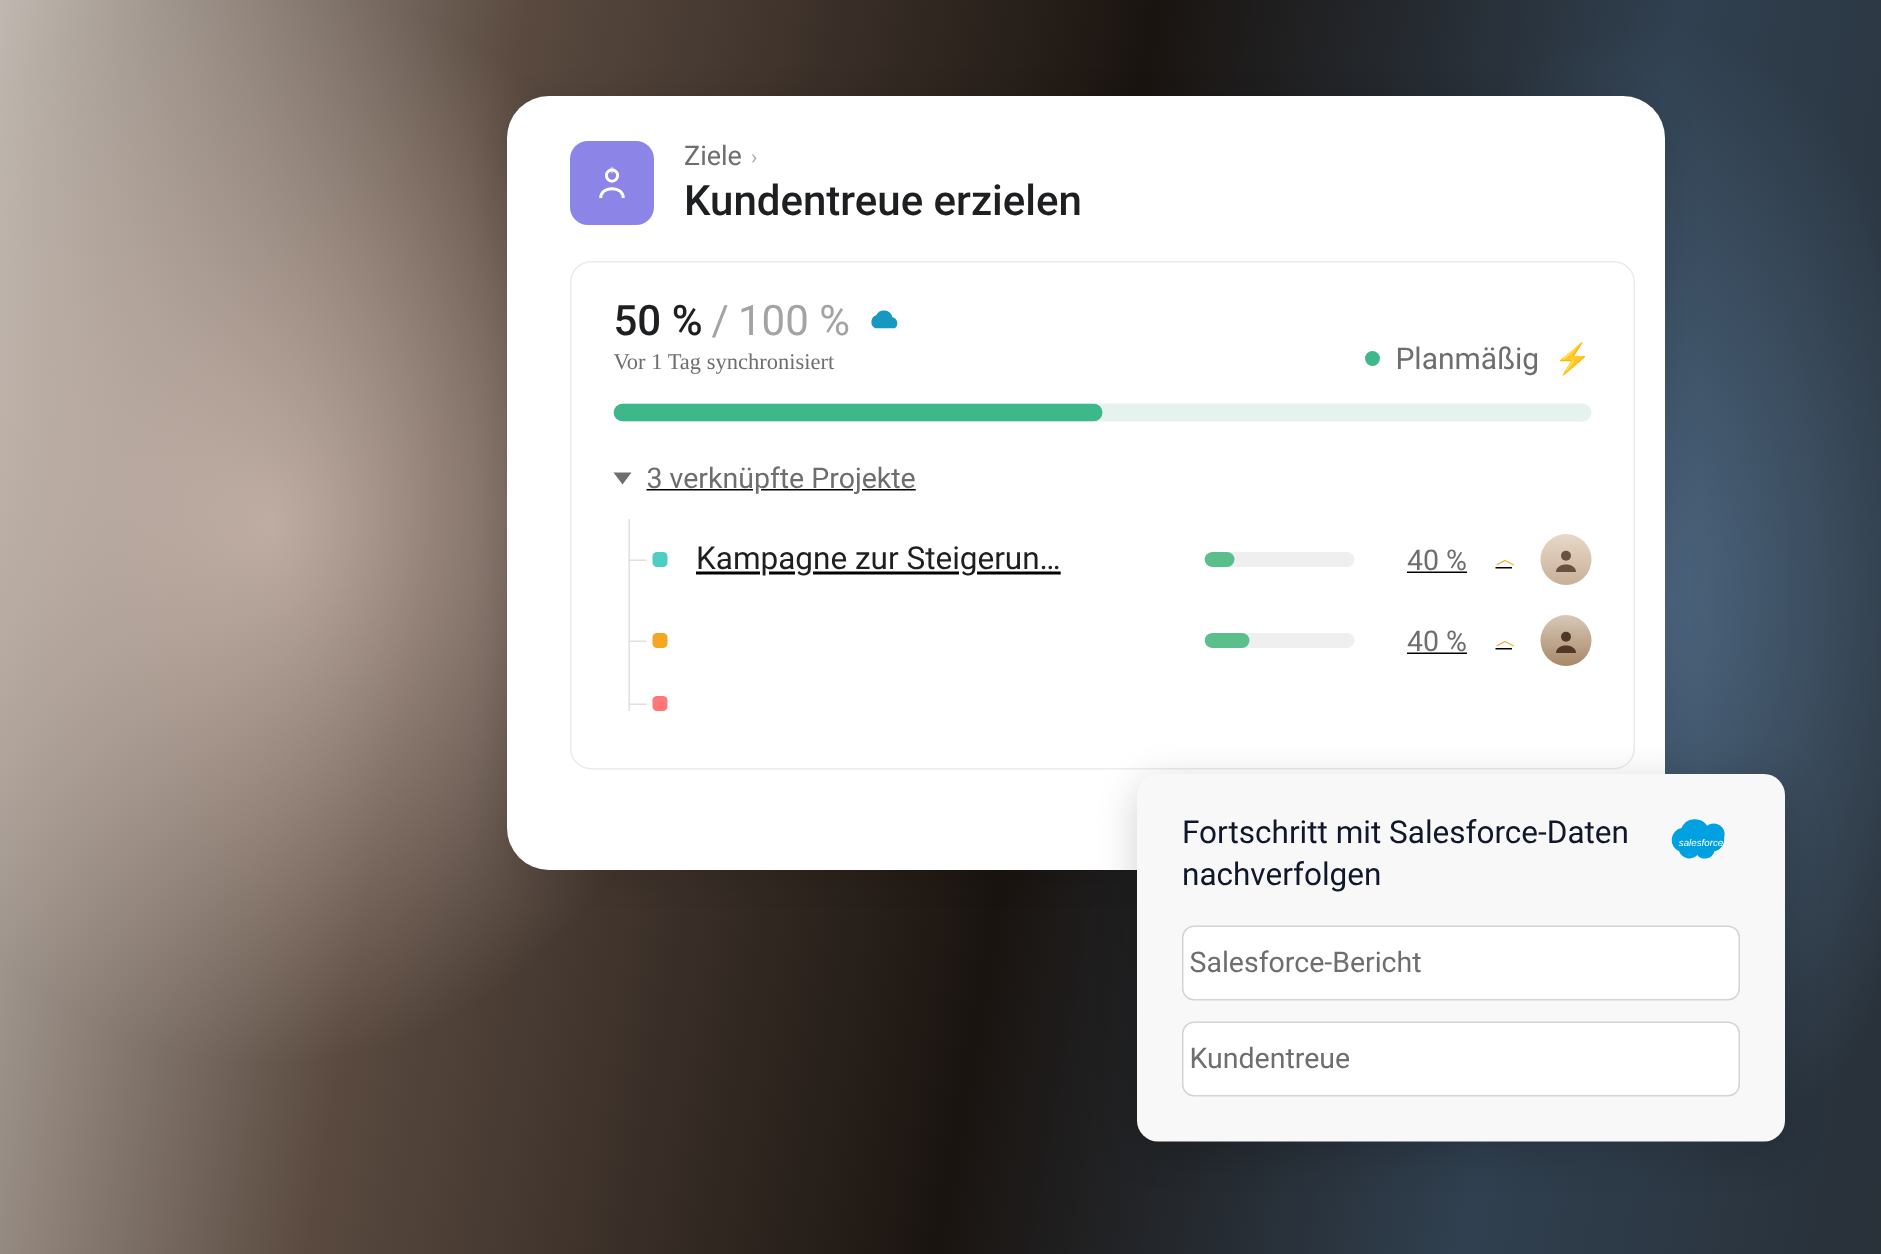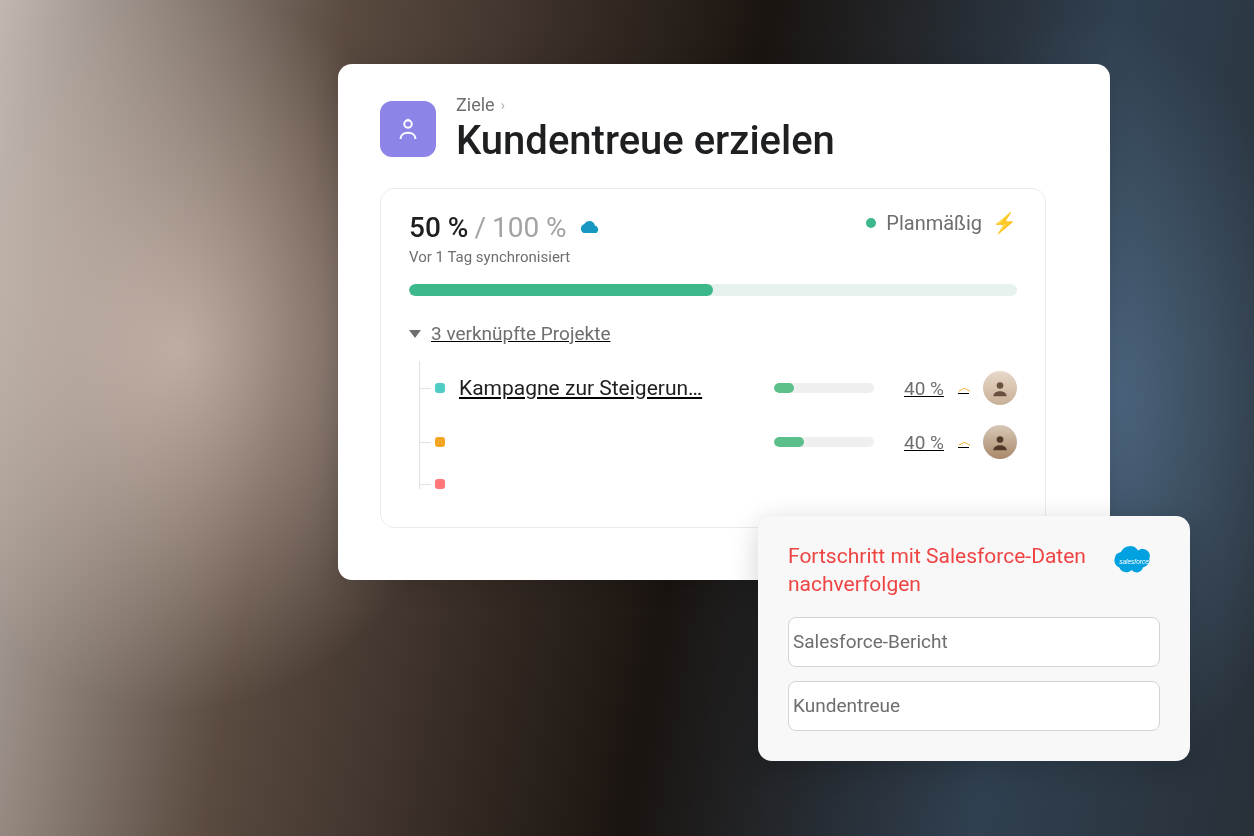--- a/index.html
+++ b/index.html
@@ -21,51 +21,51 @@
   }
 
   
   .card {
     position: absolute;
     left: 338px;
     top: 64px;
     width: 772px;
     height: 516px;
     background: #fff;
-    border-radius: 14px;
+    border-radius: 28px;
     box-shadow: 0 4px 24px rgba(0,0,0,0.12);
-    padding: 30px 64px 0 42px;
+    padding: 30px 20px 0 42px;
   }
 
   .card-header { display: flex; align-items: center; gap: 20px; margin-bottom: 24px; }
   .goal-icon {
     width: 56px; height: 56px; border-radius: 12px;
     background: #8d84e8;
     display: flex; align-items: center; justify-content: center;
     flex-shrink: 0;
   }
   .goal-icon svg { width: 30px; height: 30px; stroke: #fff; fill: none; stroke-width: 1.6; }
   .titles { flex: 1; }
   .breadcrumb { font-size: 18px; color: #6d6e6f; display: flex; align-items: center; gap: 6px; }
   .breadcrumb .chev { font-size: 14px; color: #aeaeae; }
-  .page-title { font-size: 40px; font-weight: 500; color: #1e1f21; margin-top: 2px; }
+  .page-title { font-size: 28px; font-weight: 500; color: #1e1f21; margin-top: 2px; }
 
   .progress-card {
     border: 1px solid #edeae9;
     border-radius: 14px;
     padding: 22px 28px 28px 28px;
   }
 
-  .top-row { display: flex; align-items: flex-start; justify-content: space-between; }
+  .top-row { display: flex; align-items: flex-end; justify-content: space-between; }
   .metrics { }
   .pct-line { font-size: 28px; color: #1e1f21; display: flex; align-items: center; gap: 6px; }
   .pct-current { font-weight: 500; color: #1e1f21; }
   .pct-sep, .pct-target { color: #a3a3a3; font-weight: 400; }
   .cloud-icon { width: 26px; height: 20px; margin-left: 4px; }
-  .sync-text { font-size: 15px; color: #6d6e6f; margin-top: 4px; }
+  .sync-text { font-size: 15px; color: #6d6e6f; margin-top: 4px; font-family: Liberation Serif, serif; }
 
   .status { display: flex; align-items: center; gap: 10px; font-size: 20px; color: #6d6e6f; }
   .status-dot { width: 10px; height: 10px; border-radius: 50%; background: #3db88b; }
   .bolt { color: #f5a623; font-size: 20px; }
 
   .big-bar { margin-top: 18px; height: 12px; border-radius: 6px; background: #e6f2ed; position: relative; overflow: hidden; }
   .big-bar-fill { position: absolute; left: 0; top: 0; bottom: 0; background: #3db88b; border-radius: 6px; }
 
   .linked { margin-top: 26px; text-decoration: underline; }
   .linked-header { display: flex; align-items: center; gap: 10px; font-size: 19px; color: #6d6e6f; }
@@ -105,21 +105,21 @@
     position: absolute;
     left: 758px;
     top: 516px;
     width: 432px;
     background: #f9f8f8;
     border-radius: 14px;
     box-shadow: 0 6px 28px rgba(0,0,0,0.18);
     padding: 26px 30px 30px 30px;
   }
   .popup-head { display: flex; justify-content: space-between; align-items: flex-start; gap: 12px; margin-bottom: 18px; }
-  .popup-title { font-size: 21px; color: #ef4444; line-height: 1.35; font-weight: 400; }
+  .popup-title { font-size: 21px; color: #0f172a; line-height: 1.35; font-weight: 400; }
   .sf-logo { flex-shrink: 0; }
   .field {
     width: 100%; height: 50px;
     border: 1px solid #d4d4d4;
     border-radius: 8px;
     background: #fff;
     padding: 0 4px;
     font-size: 19px; color: #6d6e6f;
     display: flex; align-items: center;
     margin-bottom: 14px;

